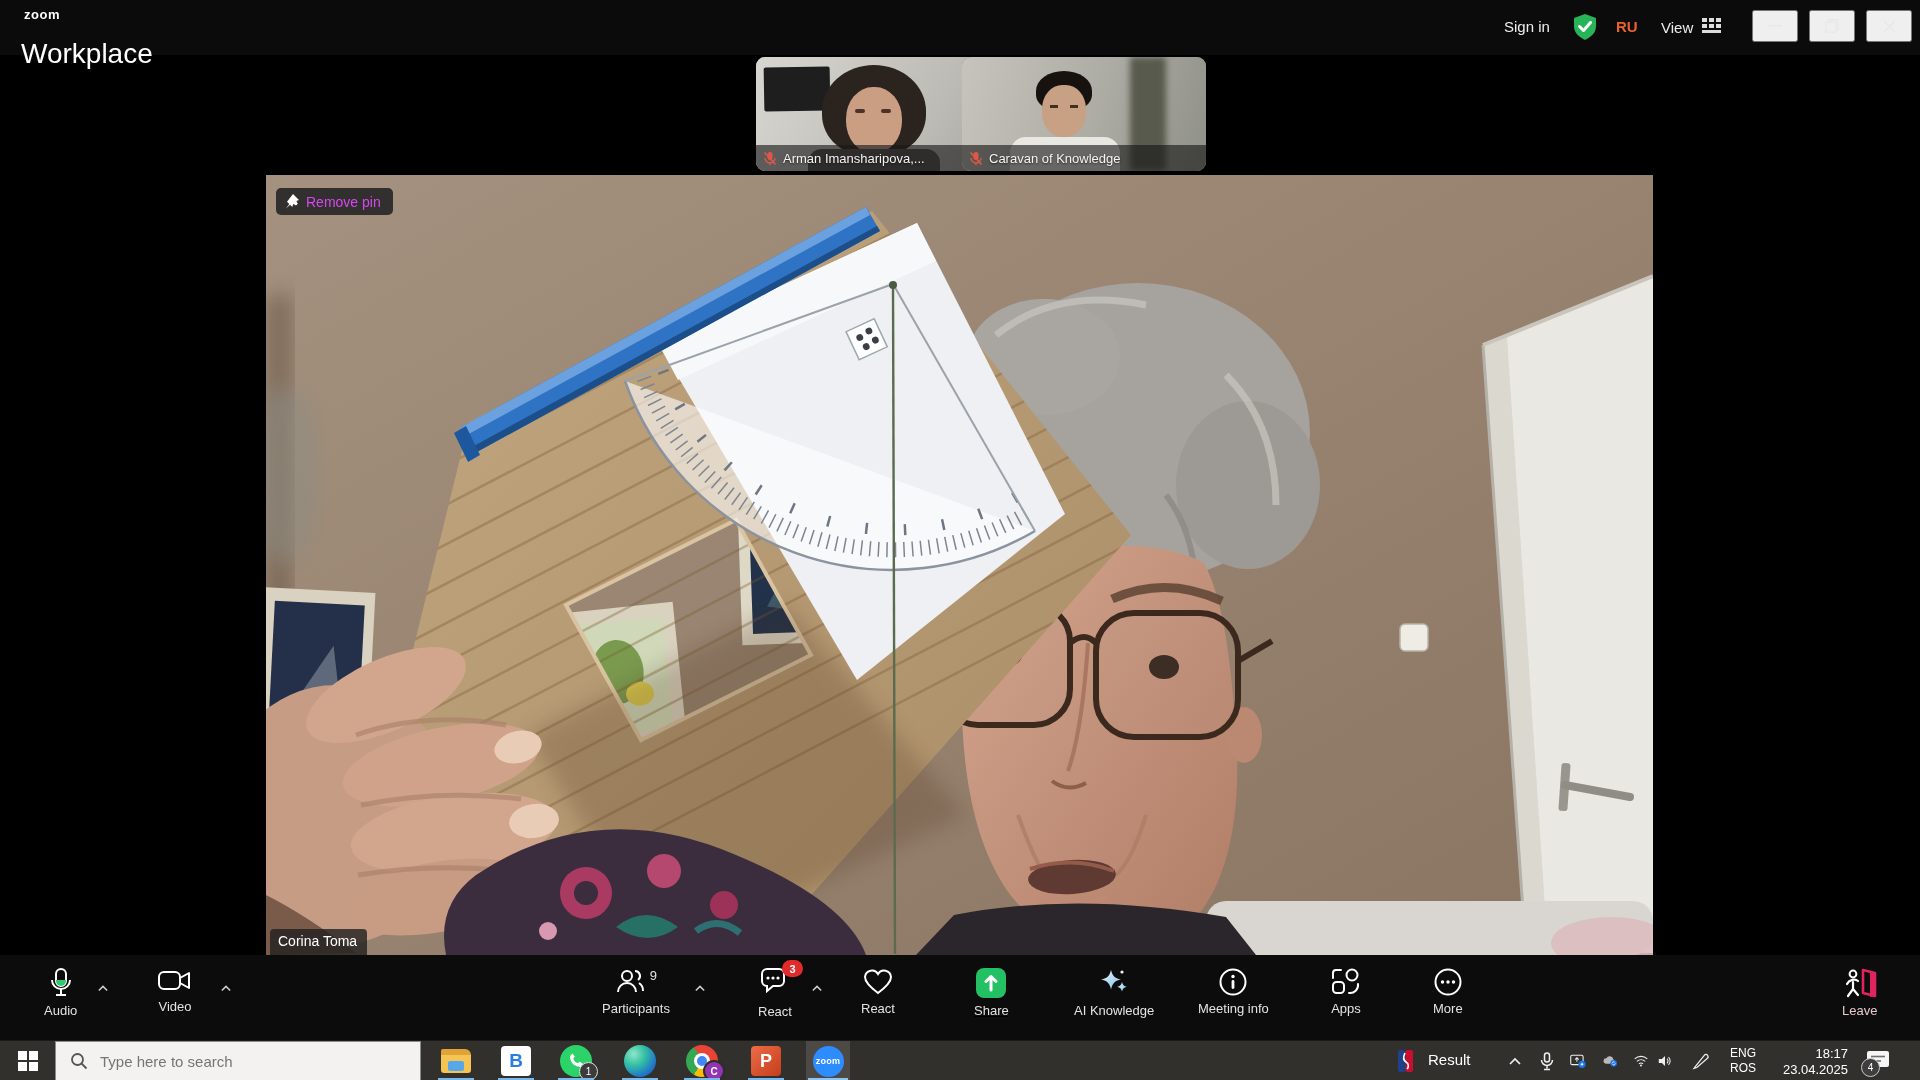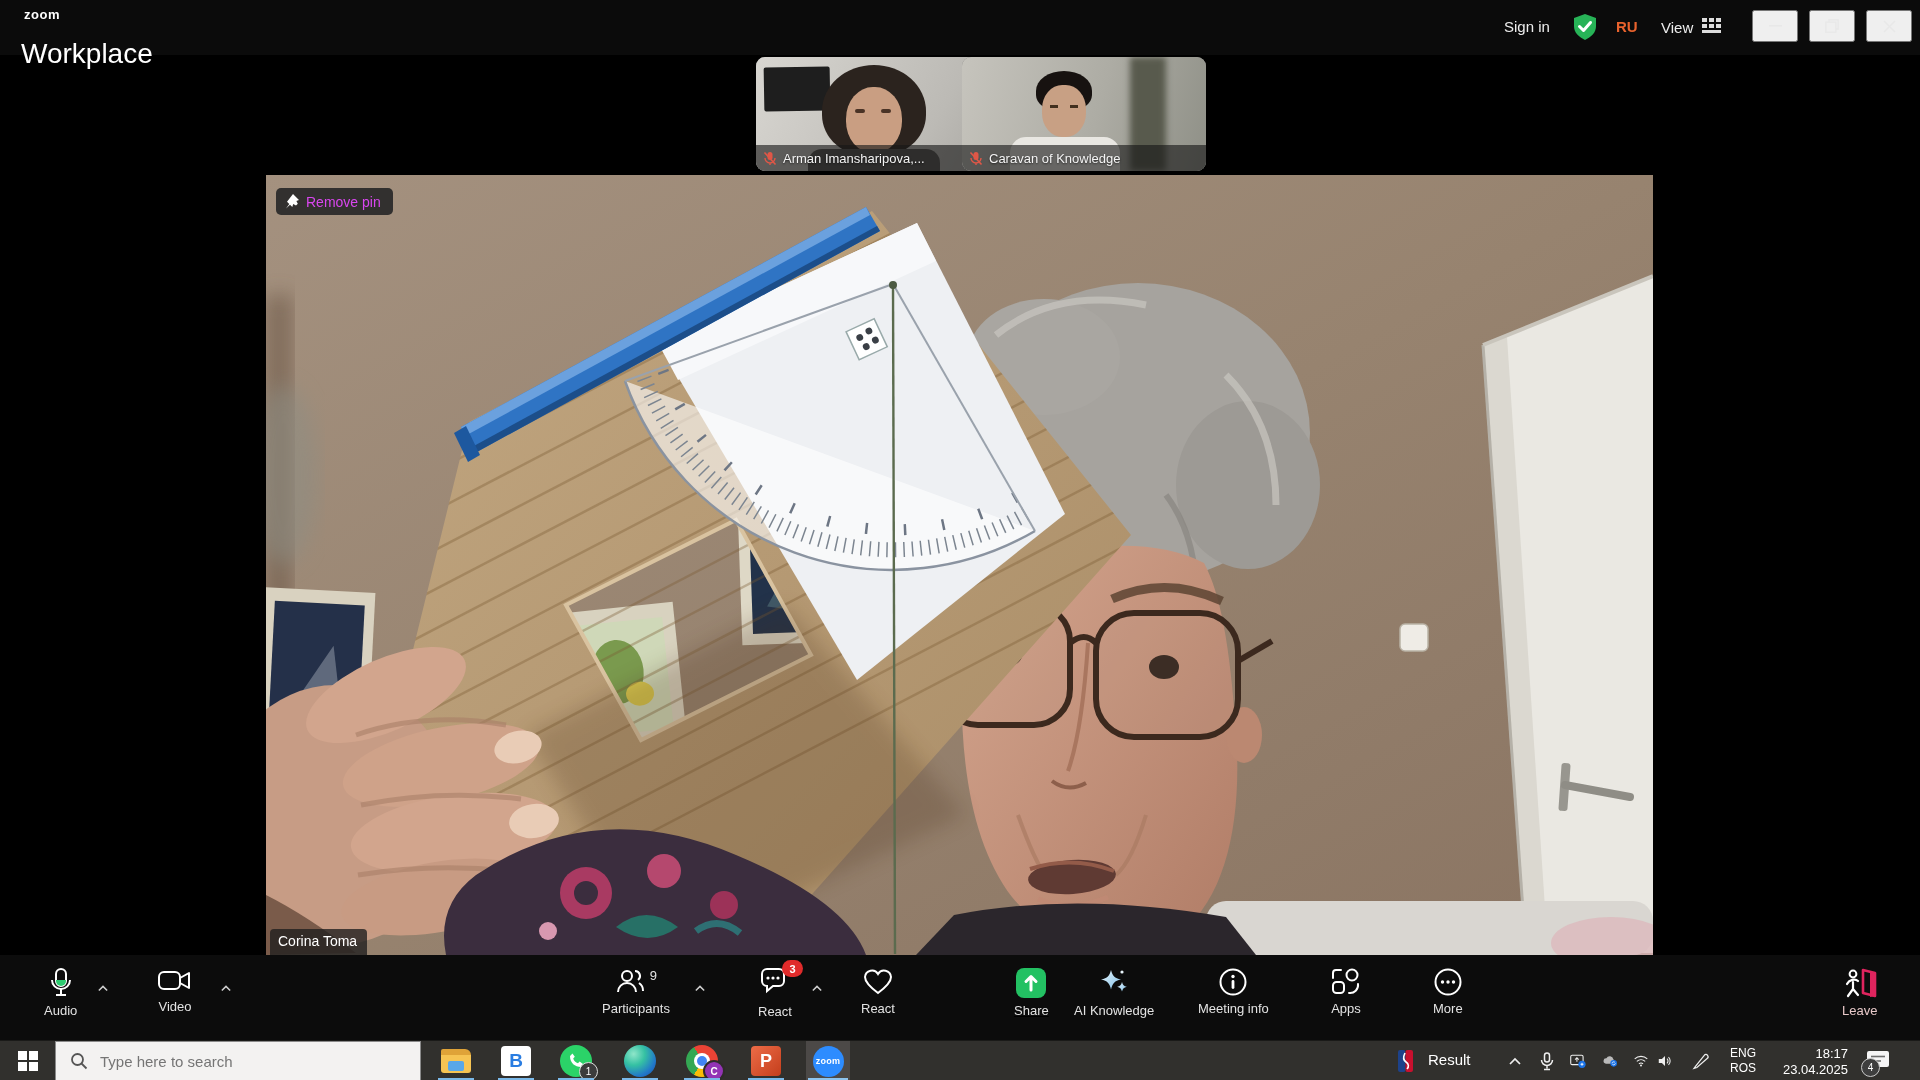--- a/index.html
+++ b/index.html
@@ -387,21 +387,21 @@
       </svg>
   </button>
 
   <button class="tool" style="left:855px;">
     <svg width="30" height="28" viewBox="0 0 30 28">
       <path d="M15 25C7 19 2 14 2 9a7 7 0 0 1 13-3 7 7 0 0 1 13 3c0 5-5 10-13 16z" fill="none" stroke="#fff" stroke-width="2"></path>
     </svg>
     <span class="lbl">React</span>
   </button>
 
-  <button class="tool" style="left:1008px;text-decoration:underline;">
+  <button class="tool" style="left:968px;text-decoration:underline;">
     <svg width="30" height="30" viewBox="0 0 30 30">
       <rect x="0" y="0" width="30" height="30" rx="8" fill="#23c163"></rect>
       <path d="M15 22V9M10 13.5L15 8.5l5 5" stroke="#fff" stroke-width="3" fill="none" stroke-linecap="round" stroke-linejoin="round"></path>
     </svg>
     <span class="lbl">Share</span>
   </button>
 
   <button class="tool" style="left:1068px;">
     <svg width="32" height="30" viewBox="0 0 32 30">
       <defs>

